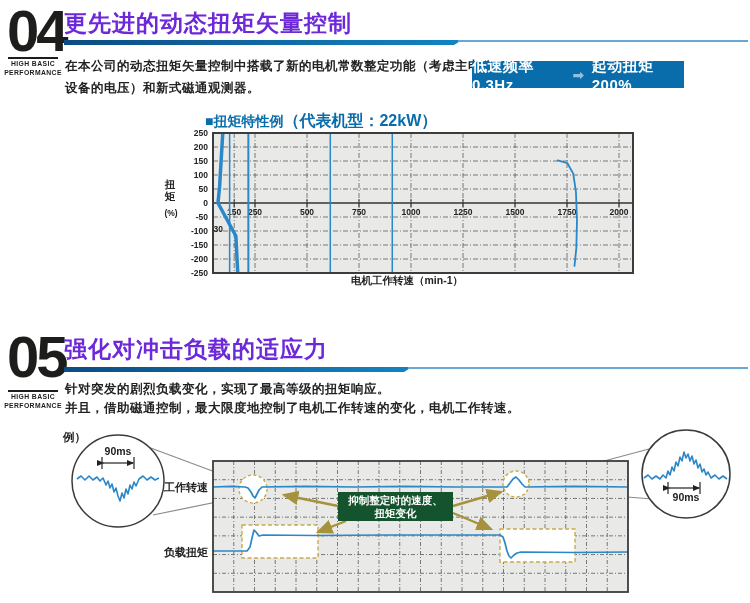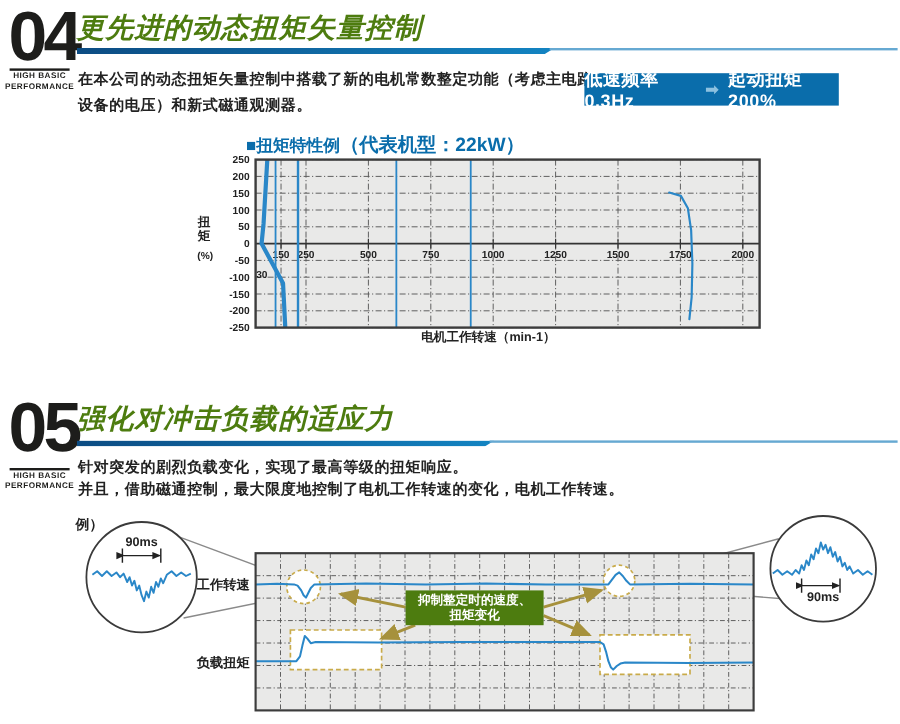--- a/index.html
+++ b/index.html
@@ -3,56 +3,56 @@
 <meta charset="utf-8">
 <style>
   html,body{margin:0;padding:0;background:#fff;}
   .page{position:relative;width:750px;height:603px;background:#fff;overflow:hidden;
         font-family:"Liberation Sans","DejaVu Sans",sans-serif;color:#1d1d1b;border-radius:23px;}
   .abs{position:absolute;}
   
   .big-num{font-size:58px;font-weight:800;letter-spacing:-3px;color:#1d1d1b;line-height:1;}
   .perf-rule{height:2px;background:#1d1d1b;}
   .perf-label{font-size:6.8px;font-weight:700;letter-spacing:.4px;text-align:center;color:#1d1d1b;line-height:8.5px;}
-  .sec-title{font-size:23px;font-weight:800;color:#4d7c0f;letter-spacing:1px;white-space:nowrap;font-style:italic;}
+  .sec-title{font-size:23px;font-weight:800;color:#6d28d9;letter-spacing:1px;white-space:nowrap;}
   .bar-thick{height:5px;background:linear-gradient(90deg,#0c4c83,#1384c2);
              clip-path:polygon(0 0,100% 0,calc(100% - 8px) 100%,0 100%);}
   .bar-thin{height:2px;background:#66a9d2;}
   .body-text{font-size:12.5px;font-weight:700;color:#222;white-space:nowrap;letter-spacing:.5px;}
   
   .badge{background:#0a6dab;color:#fff;display:flex;align-items:center;justify-content:center;
          font-size:15px;font-weight:800;letter-spacing:.5px;}
   .badge .arr{color:#8cc1e0;margin:0 7px;font-size:14px;}
   
   .chart-title{color:#0a6dab;font-weight:800;white-space:nowrap;}
   .chart-title .t1{font-size:14px;}
   .chart-title .t2{font-size:16px;}
   
-  .callout{background:#4d7c0f;color:#fff;font-size:10.5px;font-weight:700;text-align:center;
+  .callout{background:#14532d;color:#fff;font-size:10.5px;font-weight:700;text-align:center;
            line-height:13px;padding-top:2px;box-sizing:border-box;white-space:nowrap;}
   svg{display:block;font-family:"Liberation Sans","DejaVu Sans",sans-serif;}
 </style>
 </head>
 <body>
 
 <div class="page">
 
   <div class="abs big-num" style="left:7px;top:2px;">04</div>
   <div class="abs perf-rule" style="left:8px;top:57px;width:50px;"></div>
   <div class="abs perf-label" style="left:0px;top:60px;width:66px;">
     <div>HIGH BASIC</div>
     <div>PERFORMANCE</div>
   </div>
   <div class="abs sec-title" style="left:64px;top:8px;">更先进的动态扭矩矢量控制</div>
   <div class="abs bar-thick" style="left:64px;top:40px;width:398px;"></div>
   <div class="abs bar-thin" style="left:458px;top:40px;width:290px;"></div>
   <div class="abs body-text" style="left:65px;top:58px;">在本公司的动态扭矩矢量控制中搭载了新的电机常数整定功能（考虑主电路</div>
   <div class="abs body-text" style="left:65px;top:80px;">设备的电压）和新式磁通观测器。</div>
 
-  <div class="abs badge" style="left:487px;top:61px;width:212px;height:27px;">
+  <div class="abs badge" style="left:472px;top:61px;width:212px;height:27px;">
     <span>低速频率0.3Hz</span>
     <span class="arr">➡</span>
     <span>起动扭矩200%</span>
   </div>
 
   <div class="abs chart-title" style="left:205px;top:111px;">
     <span class="t1">■扭矩特性例</span><span class="t2">（代表机型：22kW）</span>
   </div>
 
   <svg id="chart04" class="abs" style="left:150px;top:126px;" width="510" height="172" viewBox="0 0 510 172">

